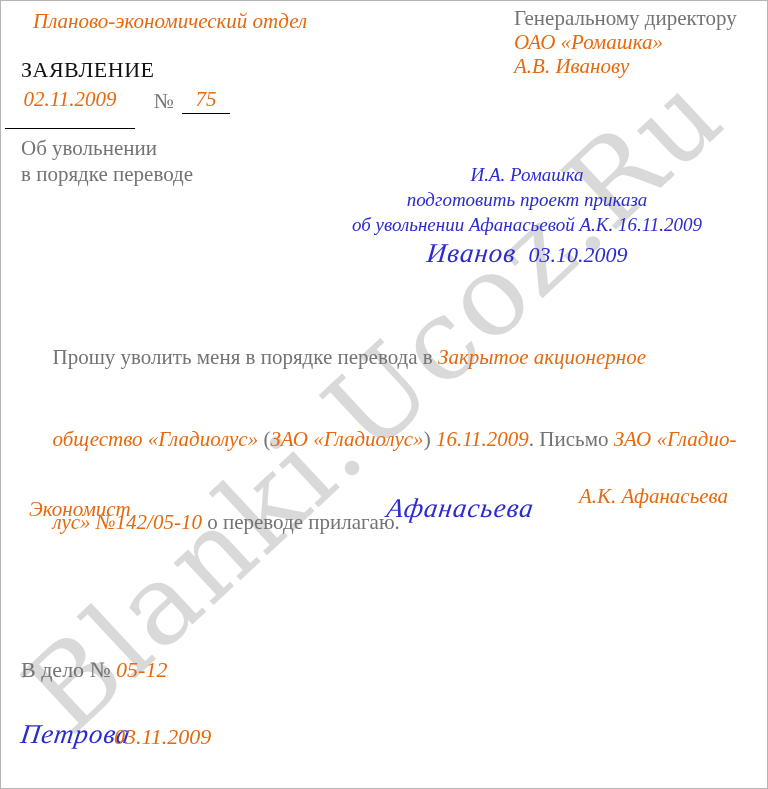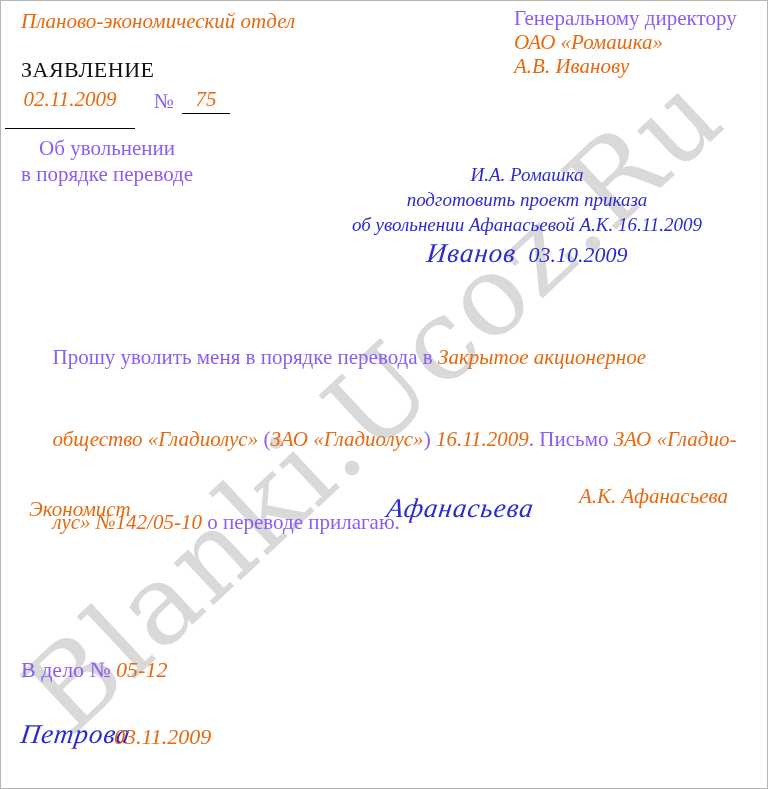--- a/index.html
+++ b/index.html
@@ -24,24 +24,24 @@
     font-family: "DejaVu Serif", serif;
     font-size: 112px;
     color: #d9d9d9;
     white-space: nowrap;
     z-index: 0;
     letter-spacing: 2px;
     user-select: none;
   }
 
   .accent { color: #e7690e; font-style: italic; }
-  .plain  { color: #8b5cf6; text-align: center; }
+  .plain  { color: #737373; }
   .ink    { color: #2b2bce; }
 
-  .department { left: 20px; top: 8px; font-size: 21px; }
+  .department { left: 32px; top: 8px; font-size: 21px; }
   .addressee  { left: 513px; top: 5px; font-size: 21px; line-height: 24px; }
   .doc-type   { left: 20px; top: 56px; font-size: 22px; letter-spacing: 0.5px; }
 
   .reg-date {
     left: 4px; top: 86px; width: 130px;
     text-align: center; font-size: 21px;
     border-bottom: 1px solid #000; padding-bottom: 16px;
   }
   .reg-no-sign { left: 153px; top: 88px; font-size: 21px; }
   .reg-number {

